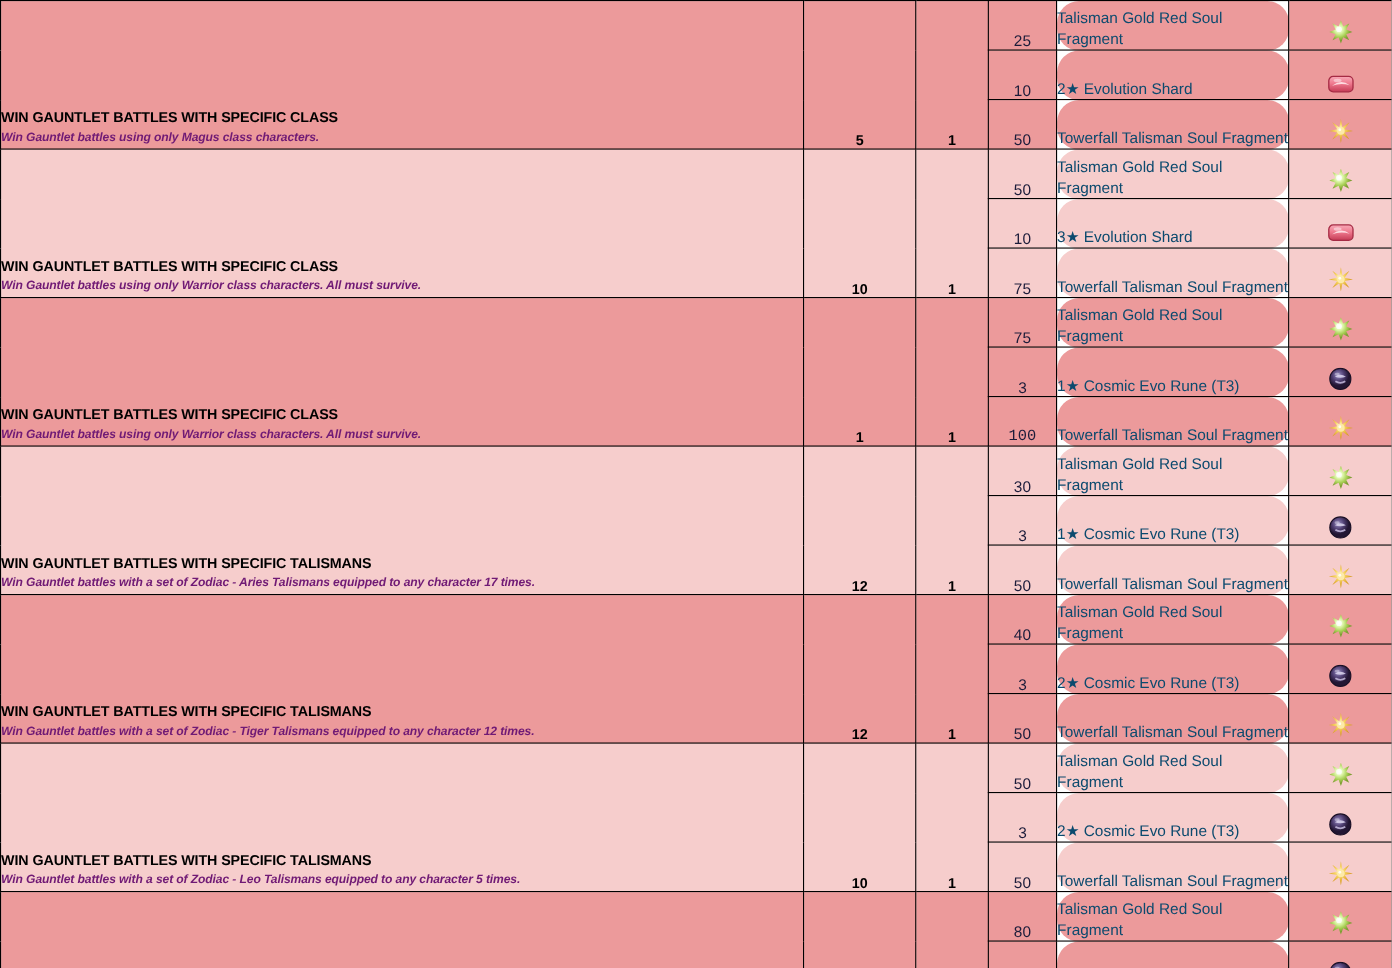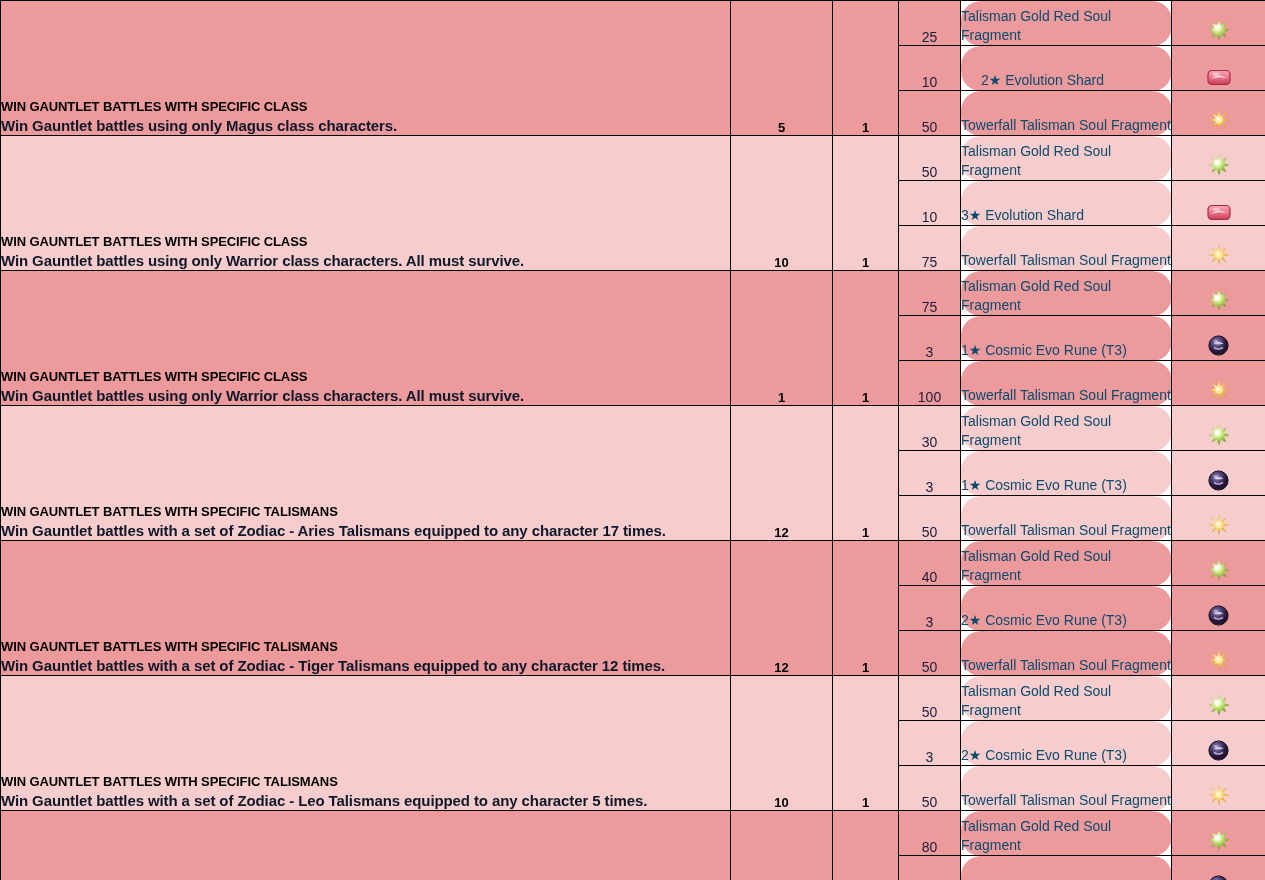--- a/index.html
+++ b/index.html
@@ -33,23 +33,24 @@
   .tint-light { background: #f6cdcc; }
 
   
   .task-cell { vertical-align: top; padding: 2px 4px 2px 5px; }
   .task-title {
     font-size: 13px; font-weight: bold; color: #000000;
     letter-spacing: -0.1px; line-height: 18px;
     white-space: nowrap;
   }
   .task-desc {
-    font-size: 15px; font-weight: bold; color: #0f172a;
+    font-size: 11px; font-weight: bold; color: #701a75;
     letter-spacing: -0.1px; line-height: 19px;
     white-space: nowrap;
+    font-style: italic;
   }
 
   
   .num-cell {
     text-align: center;
     font-size: 13px;
     font-weight: bold;
     color: #000000;
     vertical-align: bottom;
     padding-bottom: 3px;
@@ -113,21 +114,21 @@
                   <stop offset="70%" stop-color="#a8cf55"></stop>
                   <stop offset="100%" stop-color="#7f9e33"></stop>
                 </radialGradient>
               </defs>
               <path fill="url(#g1)" d="M11 0.5 13.1 6.2 18.6 3.4 15.8 8.9 21.5 11 15.8 13.1 18.6 18.6 13.1 15.8 11 21.5 8.9 15.8 3.4 18.6 6.2 13.1 0.5 11 6.2 8.9 3.4 3.4 8.9 6.2Z"></path>
               <circle cx="9.3" cy="8.6" r="2.6" fill="#ffffff" opacity="0.75"></circle>
             </svg></span></td>
       </tr>
       <tr>
         <td class="qty-cell tint-dark single" style="height: 20px;">10</td>
-        <td class="reward-cell tint-dark single" style="height: 20px; padding-left: 20px;">2★ Evolution Shard</td>
+        <td class="reward-cell tint-dark single" style="height: 20px;">2★ Evolution Shard</td>
         <td class="icon-cell tint-dark" style="height: 45px;"><span class="icon-wrap"><svg class="ico" width="24" height="17" viewBox="0 0 24 17">
               <defs>
                 <linearGradient id="g3" x1="0" y1="0" x2="0" y2="1">
                   <stop offset="0%" stop-color="#f8a8b6"></stop>
                   <stop offset="45%" stop-color="#ef7a8f"></stop>
                   <stop offset="100%" stop-color="#c53b55"></stop>
                 </linearGradient>
               </defs>
               <rect x="1" y="1.5" width="22" height="14" rx="4" ry="4" fill="url(#g3)" stroke="#a52b44" stroke-width="1.2"></rect>
               <path d="M4 10 Q12 3.5 20 9.5 Q12 7 4 10Z" fill="#ffe6ea" opacity="0.9"></path>
@@ -241,21 +242,21 @@
                   <stop offset="100%" stop-color="#231633"></stop>
                 </radialGradient>
               </defs>
               <circle cx="10.5" cy="10.5" r="9.6" fill="url(#g4)" stroke="#1a1026" stroke-width="1"></circle>
               <path d="M5.5 8.5 Q10.5 5 15.5 8.5 Q10.5 10.5 5.5 8.5Z" fill="#dcd6ef" opacity="0.85"></path>
               <path d="M6 12.5 Q10.5 15.5 15 12.5" stroke="#cfc6e8" stroke-width="1.6" fill="none" opacity="0.8"></path>
               <ellipse cx="7.6" cy="6.2" rx="2.4" ry="1.3" fill="#ffffff" opacity="0.35"></ellipse>
             </svg></span></td>
       </tr>
       <tr>
-        <td class="qty-cell tint-dark" style="height: 45px;">100</td>
+        <td class="qty-cell tint-dark" style="height: 45px; font-family: Liberation Mono, monospace;">100</td>
         <td class="reward-cell tint-dark" style="height: 45px;">Towerfall Talisman Soul Fragment</td>
         <td class="icon-cell tint-dark" style="height: 45px;"><span class="icon-wrap"><svg class="ico" width="22" height="22" viewBox="0 0 22 22">
               <defs>
                 <radialGradient id="g2" cx="45%" cy="42%">
                   <stop offset="0%" stop-color="#fffbe8"></stop>
                   <stop offset="40%" stop-color="#f7d463"></stop>
                   <stop offset="100%" stop-color="#d79a20"></stop>
                 </radialGradient>
               </defs>
               <g fill="url(#g2)">

